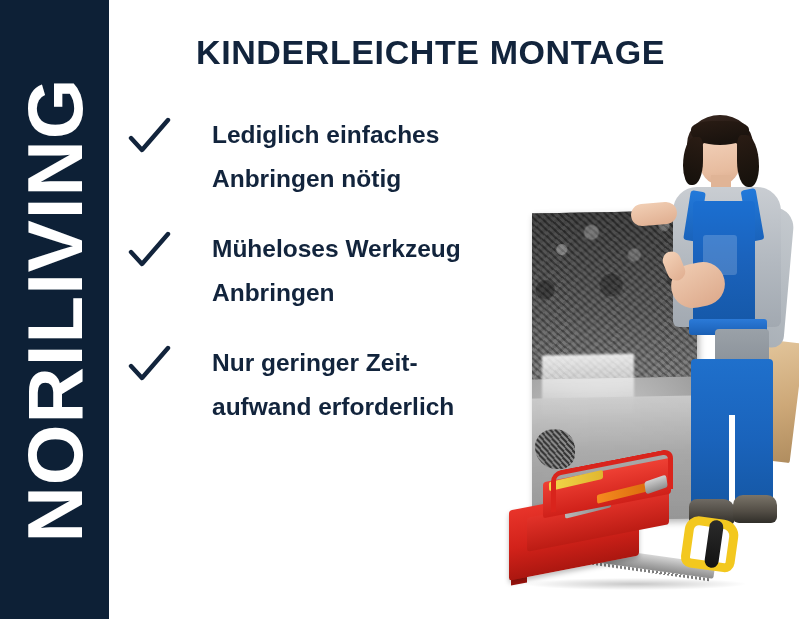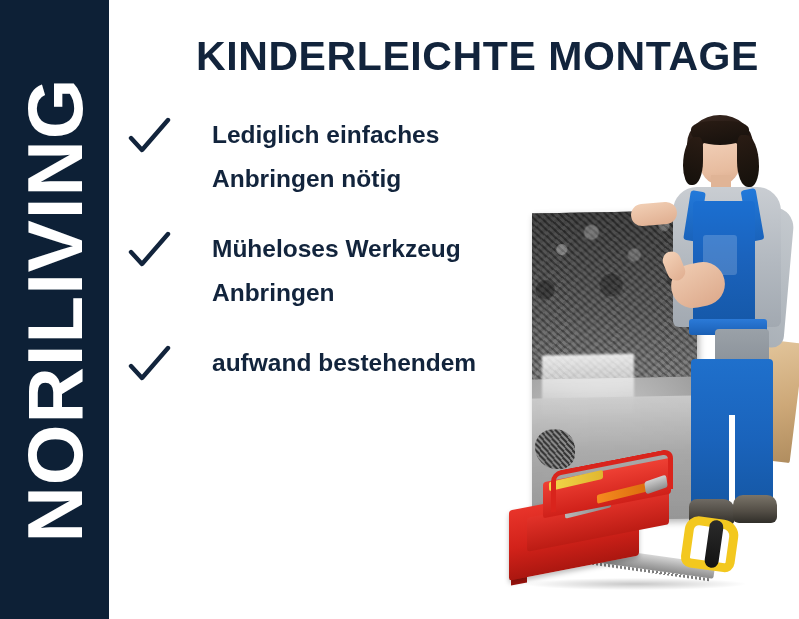--- a/index.html
+++ b/index.html
@@ -34,21 +34,21 @@
     font-size:78px;
     letter-spacing:1px;
     line-height:1;
     font-family:"Liberation Sans","DejaVu Sans",sans-serif;
   }
 
   
   .headline{
     position:absolute;
     left:196px;top:33px;
-    font-size:41px;
+    font-size:34px;
     font-weight:bold;
     letter-spacing:0.6px;
     color:#12243c;
     white-space:nowrap;
     font-family:"Liberation Sans","DejaVu Sans",sans-serif;
     text-align:center;
   }
 
   
   .bullets{
@@ -389,21 +389,22 @@
       </span>
     </div>
 
     <div class="bullet">
       <span class="check">
         <svg width="44" height="40" viewBox="0 0 44 40" aria-hidden="true">
           <path d="M3 21 L14 33 L40 3" fill="none" stroke="#12243c" stroke-width="4.4" stroke-linecap="round" stroke-linejoin="round"></path>
         </svg>
       </span>
       <span class="bullet-lines">
-        <div class="bullet-line">aufwand bestehendem</div>
+        <div class="bullet-line">Nur geringer Zeit-</div>
+        <div class="bullet-line">aufwand erforderlich</div>
       </span>
     </div>
 
   </div>
 
   <div class="photo">
 
     <div class="canvas-print">
       <div class="canvas-foliage"></div>
       <div class="canvas-falls"></div>

